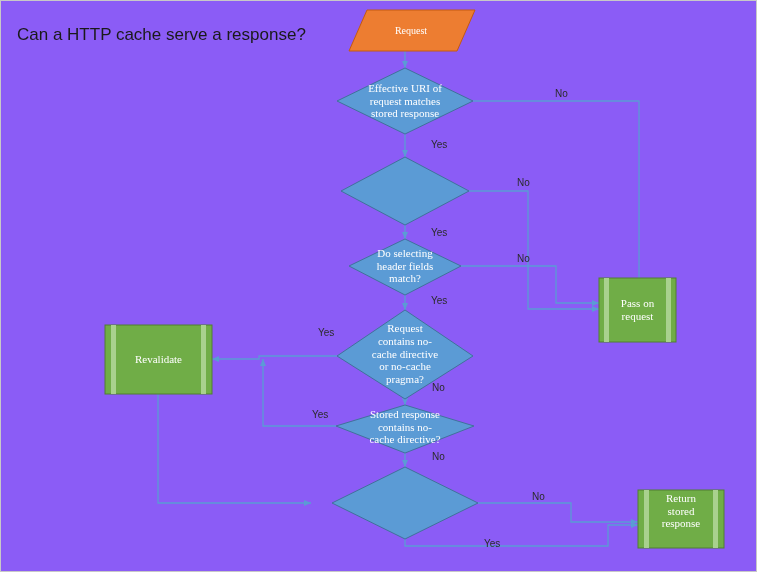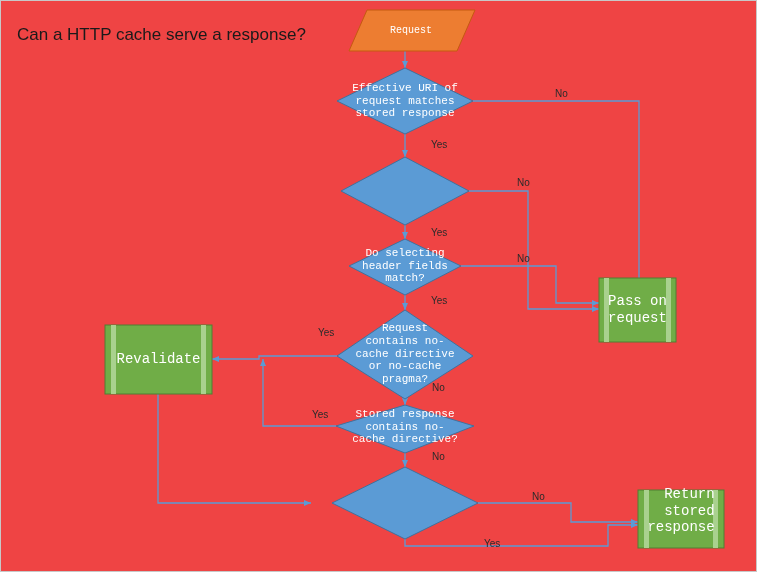--- a/index.html
+++ b/index.html
@@ -4,47 +4,47 @@
 <style>
   html, body {
     margin: 0;
     padding: 0;
     background: #ffffff;
   }
   #canvas {
     position: relative;
     width: 757px;
     height: 572px;
-    background: #ef4444;
+    background: #8b5cf6;
     border: 1px solid #c8c8c8;
     box-sizing: border-box;
     overflow: hidden;
     font-family: "Liberation Sans", sans-serif;
   }
   #svg-layer {
     position: absolute;
     left: 0;
     top: 0;
     width: 757px;
     height: 572px;
   }
   .node-label {
     position: absolute;
     display: flex;
     align-items: center;
     justify-content: center;
     text-align: center;
     color: #ffffff;
-    font-family: Liberation Mono, monospace;
+    font-family: Liberation Serif, serif;
     line-height: 1.18;
     pointer-events: none;
     white-space: pre-line;
   }
   .diamond-label { font-size: 11px; }
-  .box-label { font-size: 14px; text-align: right; }
+  .box-label { font-size: 11px; }
   .parallelogram-label { font-size: 10px; }
   .edge-label {
     position: absolute;
     font-family: "Liberation Sans", sans-serif;
     font-size: 10px;
     color: #2b2b2b;
     white-space: nowrap;
     margin-left: 23px;
   }
   #title {

